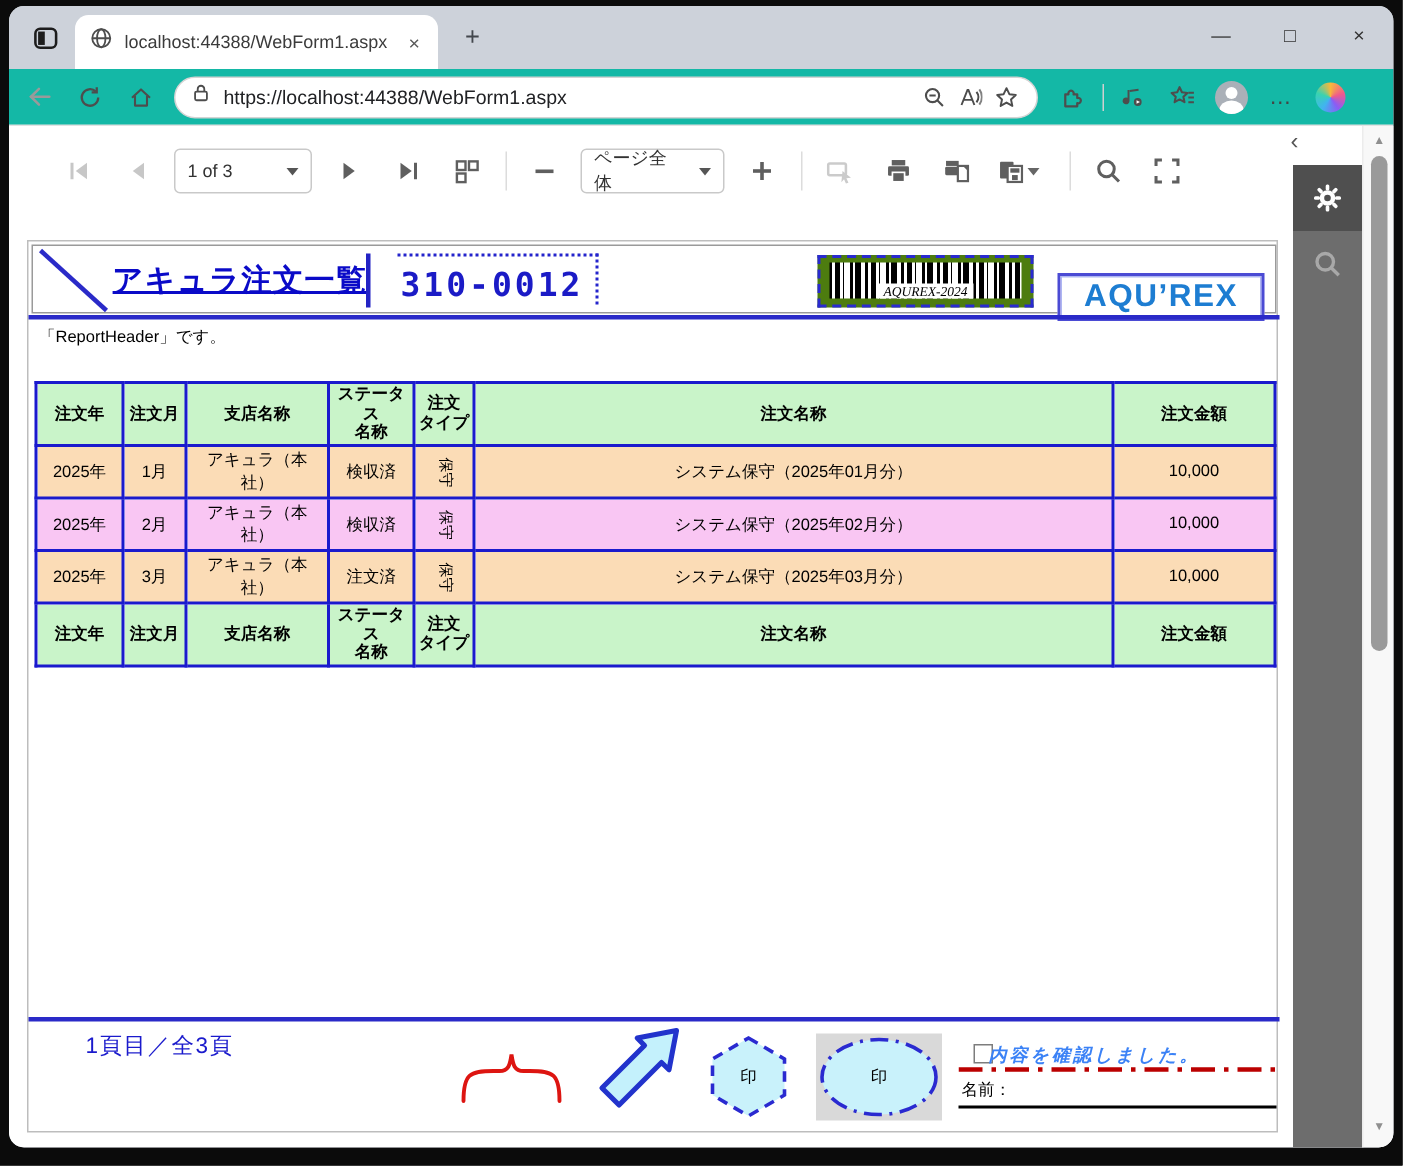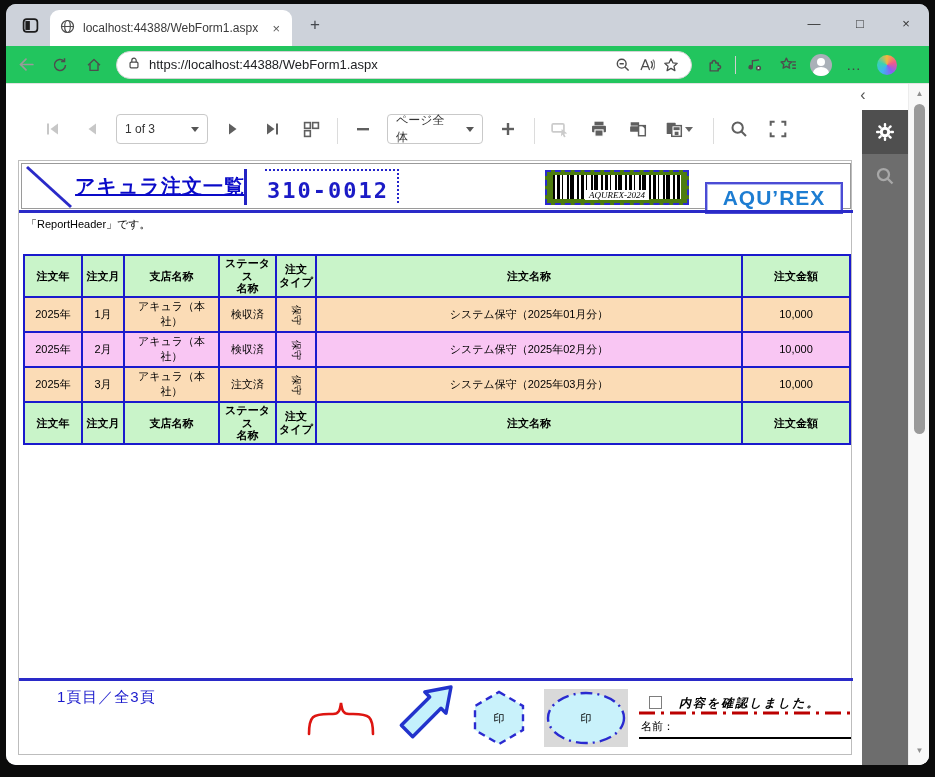--- a/index.html
+++ b/index.html
@@ -11,37 +11,37 @@
   .tabstrip { position:relative; height:42px; background:#cdd2da; }
   .tab-actions { position:absolute; left:12px; top:9px; width:24px; height:24px; display:flex; align-items:center; justify-content:center; border-radius:5px; cursor:pointer; }
   .tab { position:absolute; left:44px; top:6px; width:242px; height:36px; background:#fff; border-radius:9px 9px 0 0; display:flex; align-items:center; padding:0 8px 0 10px; }
   .tab-title { flex:1; font-size:12px; color:#3b3b3b; white-space:nowrap; overflow:hidden; margin-left:8px; }
   .tab-close { font-size:13px; color:#5a5a5a; padding:0 4px; cursor:pointer; }
   .newtab { position:absolute; left:296px; top:11px; font-size:17px; color:#43474d; width:26px; text-align:center; cursor:pointer; }
   .win-controls { position:absolute; right:0; top:0; height:38px; display:flex; }
   .win-btn { width:46px; height:38px; display:flex; align-items:center; justify-content:center; font-size:13px; color:#333; cursor:pointer; }
 
   
-  .addressbar { position:relative; height:38px; background:#22c55e; display:flex; align-items:center; border-bottom:1px solid #e2e2e2; }
+  .addressbar { position:relative; height:38px; background:#14b8a6; display:flex; align-items:center; border-bottom:1px solid #e2e2e2; }
   .nav-ico { width:28px; height:28px; margin-left:6px; display:flex; align-items:center; justify-content:center; border-radius:5px; cursor:pointer; }
   .omnibox { display:flex; align-items:center; height:28px; width:576px; margin-left:8px; border:1px solid #d4d4d4; border-radius:14px; padding:0 8px 0 10px; background:#fff; }
   .omni-url { flex:1; font-size:13px; color:#202124; margin-left:8px; white-space:nowrap; overflow:hidden; }
   .omni-ico { width:24px; height:24px; display:flex; align-items:center; justify-content:center; cursor:pointer; }
   .bar-right { display:flex; align-items:center; margin-left:10px; }
   .bar-ico { width:26px; height:26px; display:flex; align-items:center; justify-content:center; margin-right:7px; cursor:pointer; }
   .vdiv { width:1px; height:18px; background:#cfcfcf; margin:0 6px 0 0; }
   .avatar { width:22px; height:22px; border-radius:50%; background:#aab0b8; position:relative; overflow:hidden; }
   .avatar:before { content:""; position:absolute; left:7px; top:4px; width:8px; height:8px; border-radius:50%; background:#fff; }
   .avatar:after { content:""; position:absolute; left:3px; top:13px; width:16px; height:12px; border-radius:50%; background:#fff; }
   .dots { font-size:15px; color:#444; letter-spacing:1px; }
   .copilot { width:20px; height:20px; border-radius:50%; background:conic-gradient(#f6b73c,#ef5a8c,#8a5cf5,#41b4f0,#39d3b0,#f6b73c); }
 
   
   .viewer { position:relative; height:681px; background:#fff; }
-  .vtoolbar { position:absolute; left:0; top:0; width:856px; height:60px; background:#fff; display:flex; align-items:flex-end; padding-left:32px; }
+  .vtoolbar { position:absolute; left:0; top:0; width:856px; height:60px; background:#fff; display:flex; align-items:center; padding-left:32px; }
   .tbtn { width:30px; height:30px; display:flex; align-items:center; justify-content:center; margin-right:9px; border-radius:3px; cursor:pointer; }
   .tsep { width:1px; height:26px; background:#dcdcdc; margin:0 10px 0 2px; }
   .selbox { height:30px; border:1px solid #c9c9c9; border-radius:4px; display:flex; align-items:center; padding:0 8px; margin-right:10px; font-size:12px; color:#333; cursor:pointer; background:#fff; }
   .selbox .lbl { flex:1; }
   .caret { width:0; height:0; border-left:4px solid transparent; border-right:4px solid transparent; border-top:5px solid #555; margin-left:10px; }
   .export-caret { width:0; height:0; border-left:4px solid transparent; border-right:4px solid transparent; border-top:5px solid #666; margin-left:2px; margin-right:6px; align-self:center; }
   .collapse { position:absolute; right:56px; top:2px; font-size:16px; color:#555; width:20px; height:20px; text-align:center; cursor:pointer; }
 
   .rail { position:absolute; left:856px; top:26px; width:46px; height:655px; background:#6d6d6d; }
   .rail-tab { width:46px; height:44px; display:flex; align-items:center; justify-content:center; cursor:pointer; }
@@ -81,21 +81,21 @@
   .rot { display:inline-block; transform:rotate(90deg); font-size:10px; line-height:10px; white-space:nowrap; }
 
   .pageinfo { position:absolute; left:38px; top:527px; font-size:15px; color:#1a1acc; letter-spacing:1px; }
   .brace { position:absolute; left:287px; top:538px; }
   .arrow-ne { position:absolute; left:375px; top:521px; }
   .stamp-hex { position:absolute; left:452px; top:528px; width:56px; height:58px; }
   .stamp-wrap { position:absolute; }
   .stamp-label { position:absolute; left:0; right:0; top:50%; transform:translateY(-50%); text-align:center; font-size:11px; color:#000; }
   .gray-rect { position:absolute; left:525px; top:528px; width:84px; height:58px; background:#d9d9d9; }
   .checkbox { position:absolute; left:630px; top:535px; width:13px; height:13px; border:1.5px solid #7d7d7d; background:#fff; cursor:pointer; }
-  .confirm-text { position:absolute; left:660px; top:534px; font-size:12px; font-weight:bold; font-style:italic; color:#000000; letter-spacing:2px; }
+  .confirm-text { position:absolute; left:640px; top:534px; font-size:12px; font-weight:bold; font-style:italic; color:#3b82f6; letter-spacing:2px; }
   .red-line { position:absolute; left:620px; top:550px; }
   .name-label { position:absolute; left:622px; top:558px; font-size:11px; color:#000; }
   .black-line { position:absolute; left:620px; top:576px; width:212px; height:2px; background:#000; }
 </style>
 </head>
 <body>
 
 <div id="stage">
 <div id="bwindow">
 

